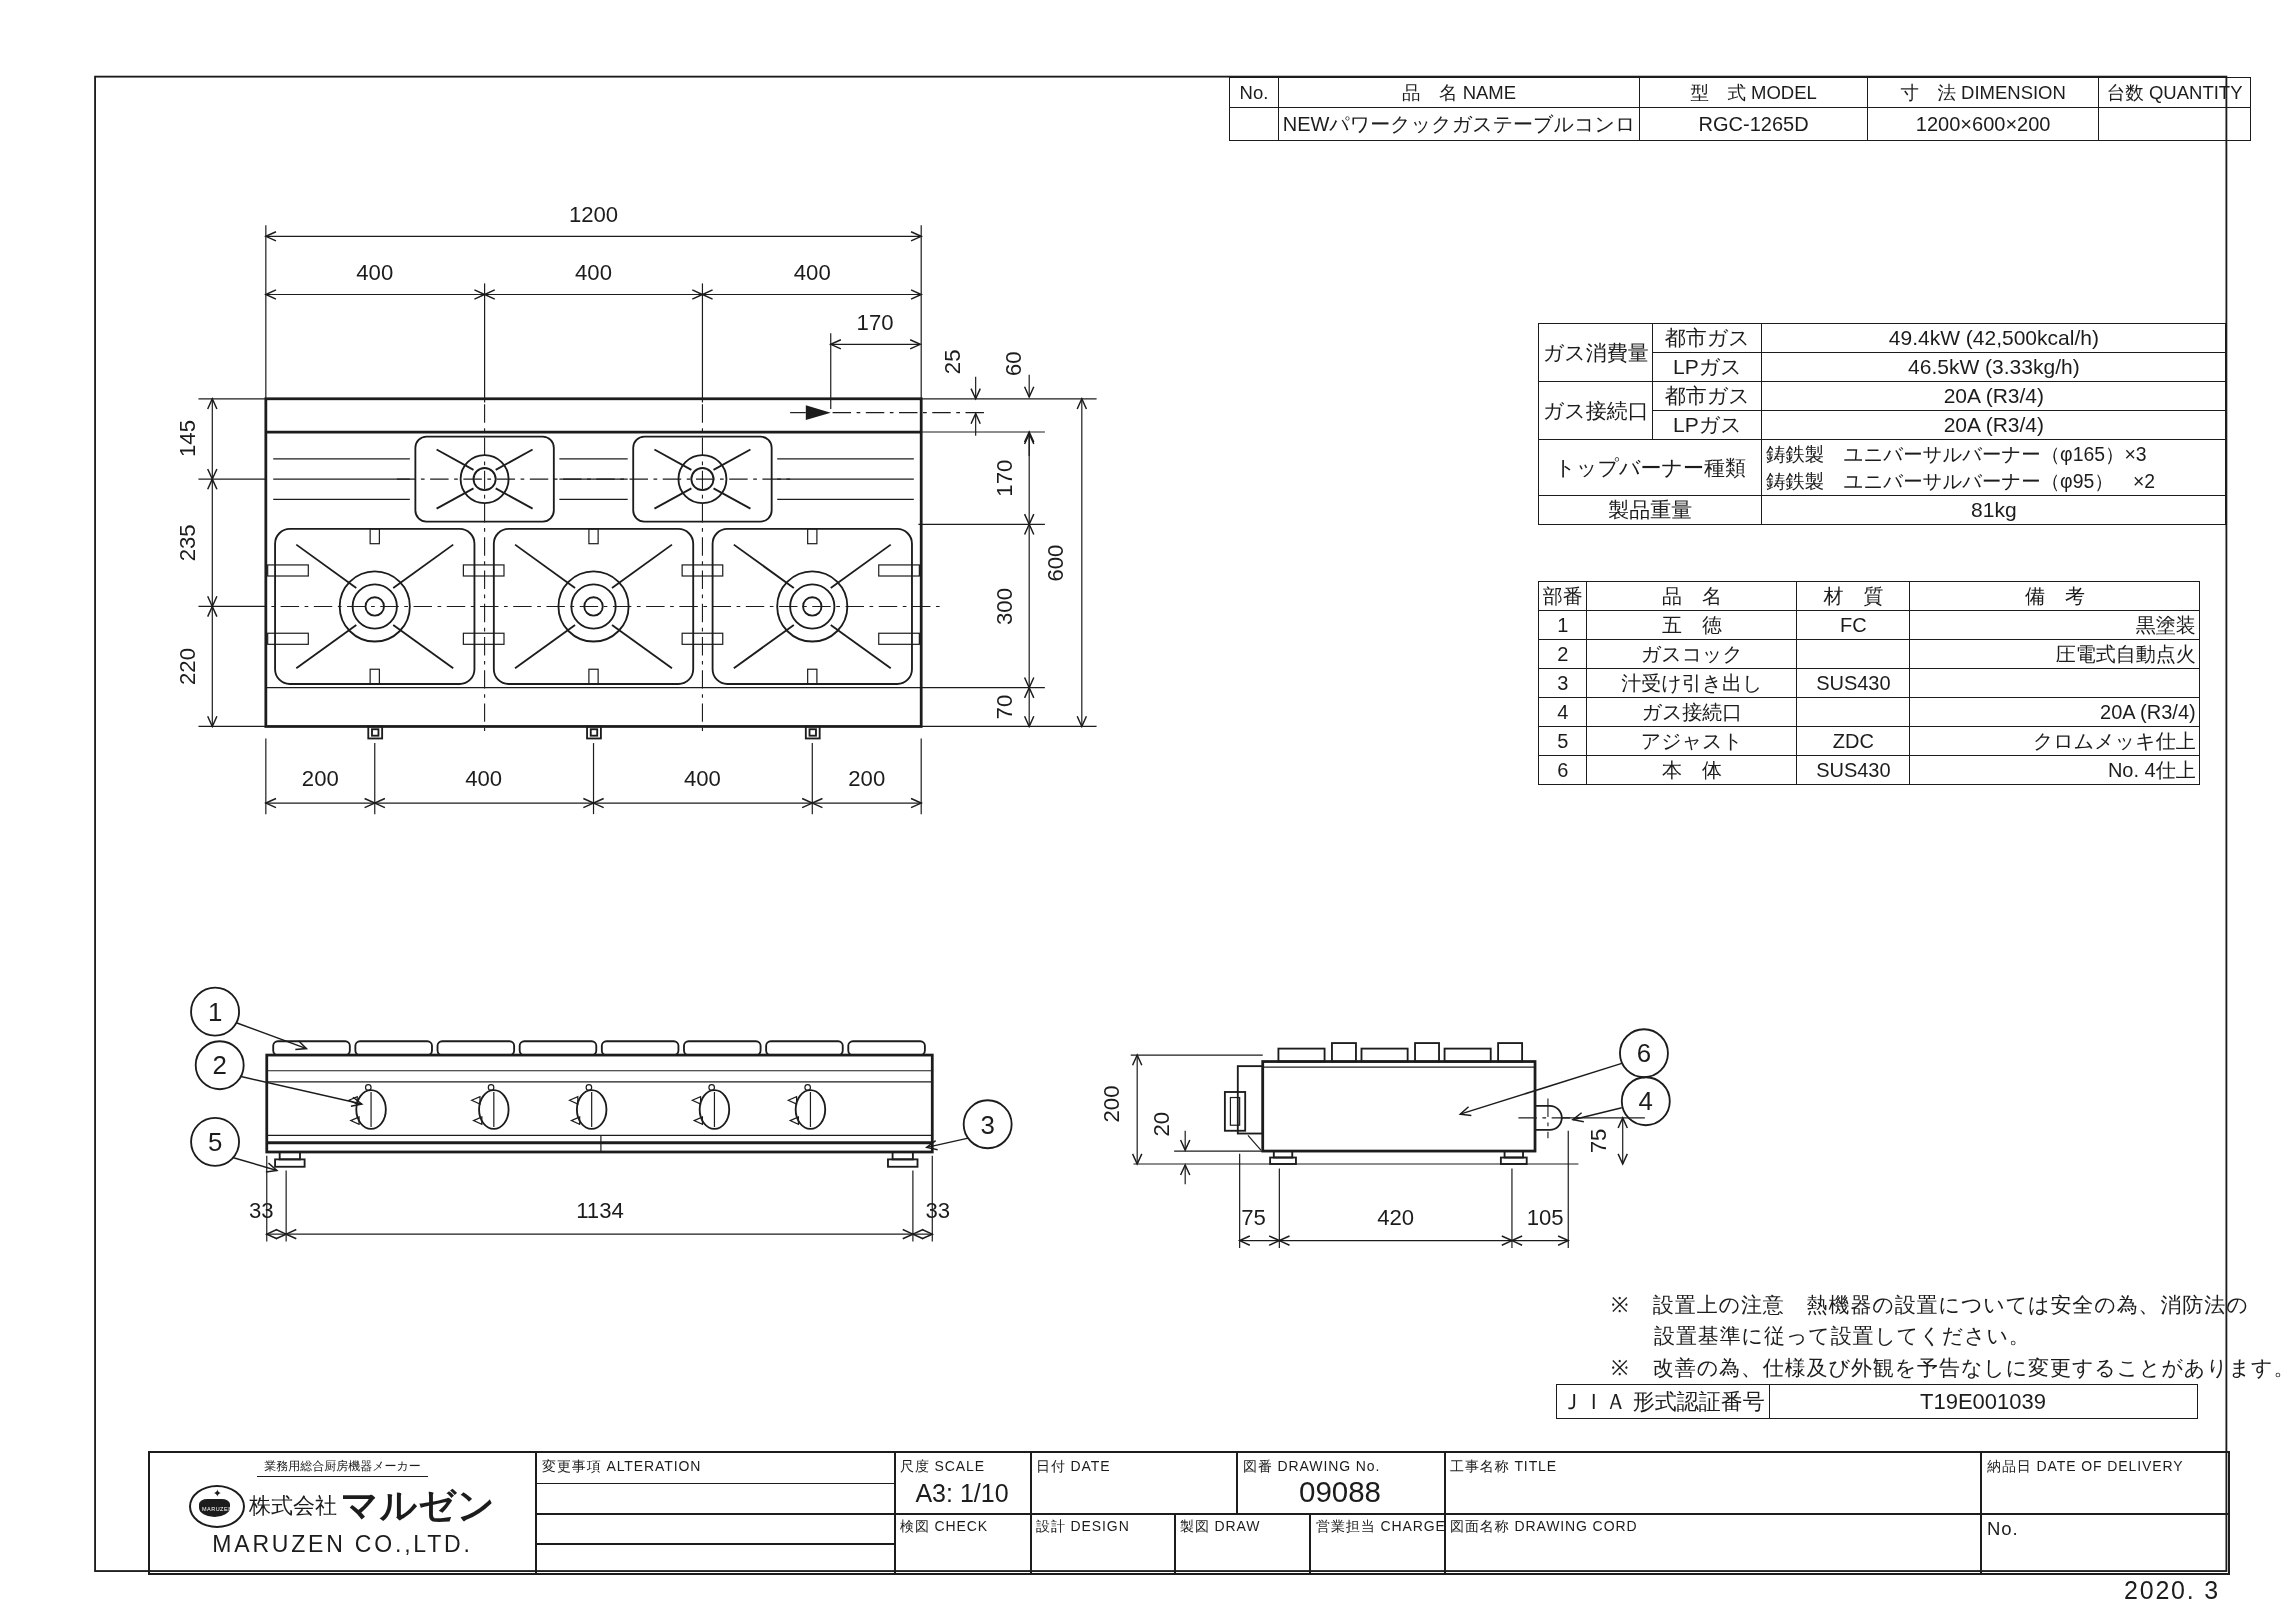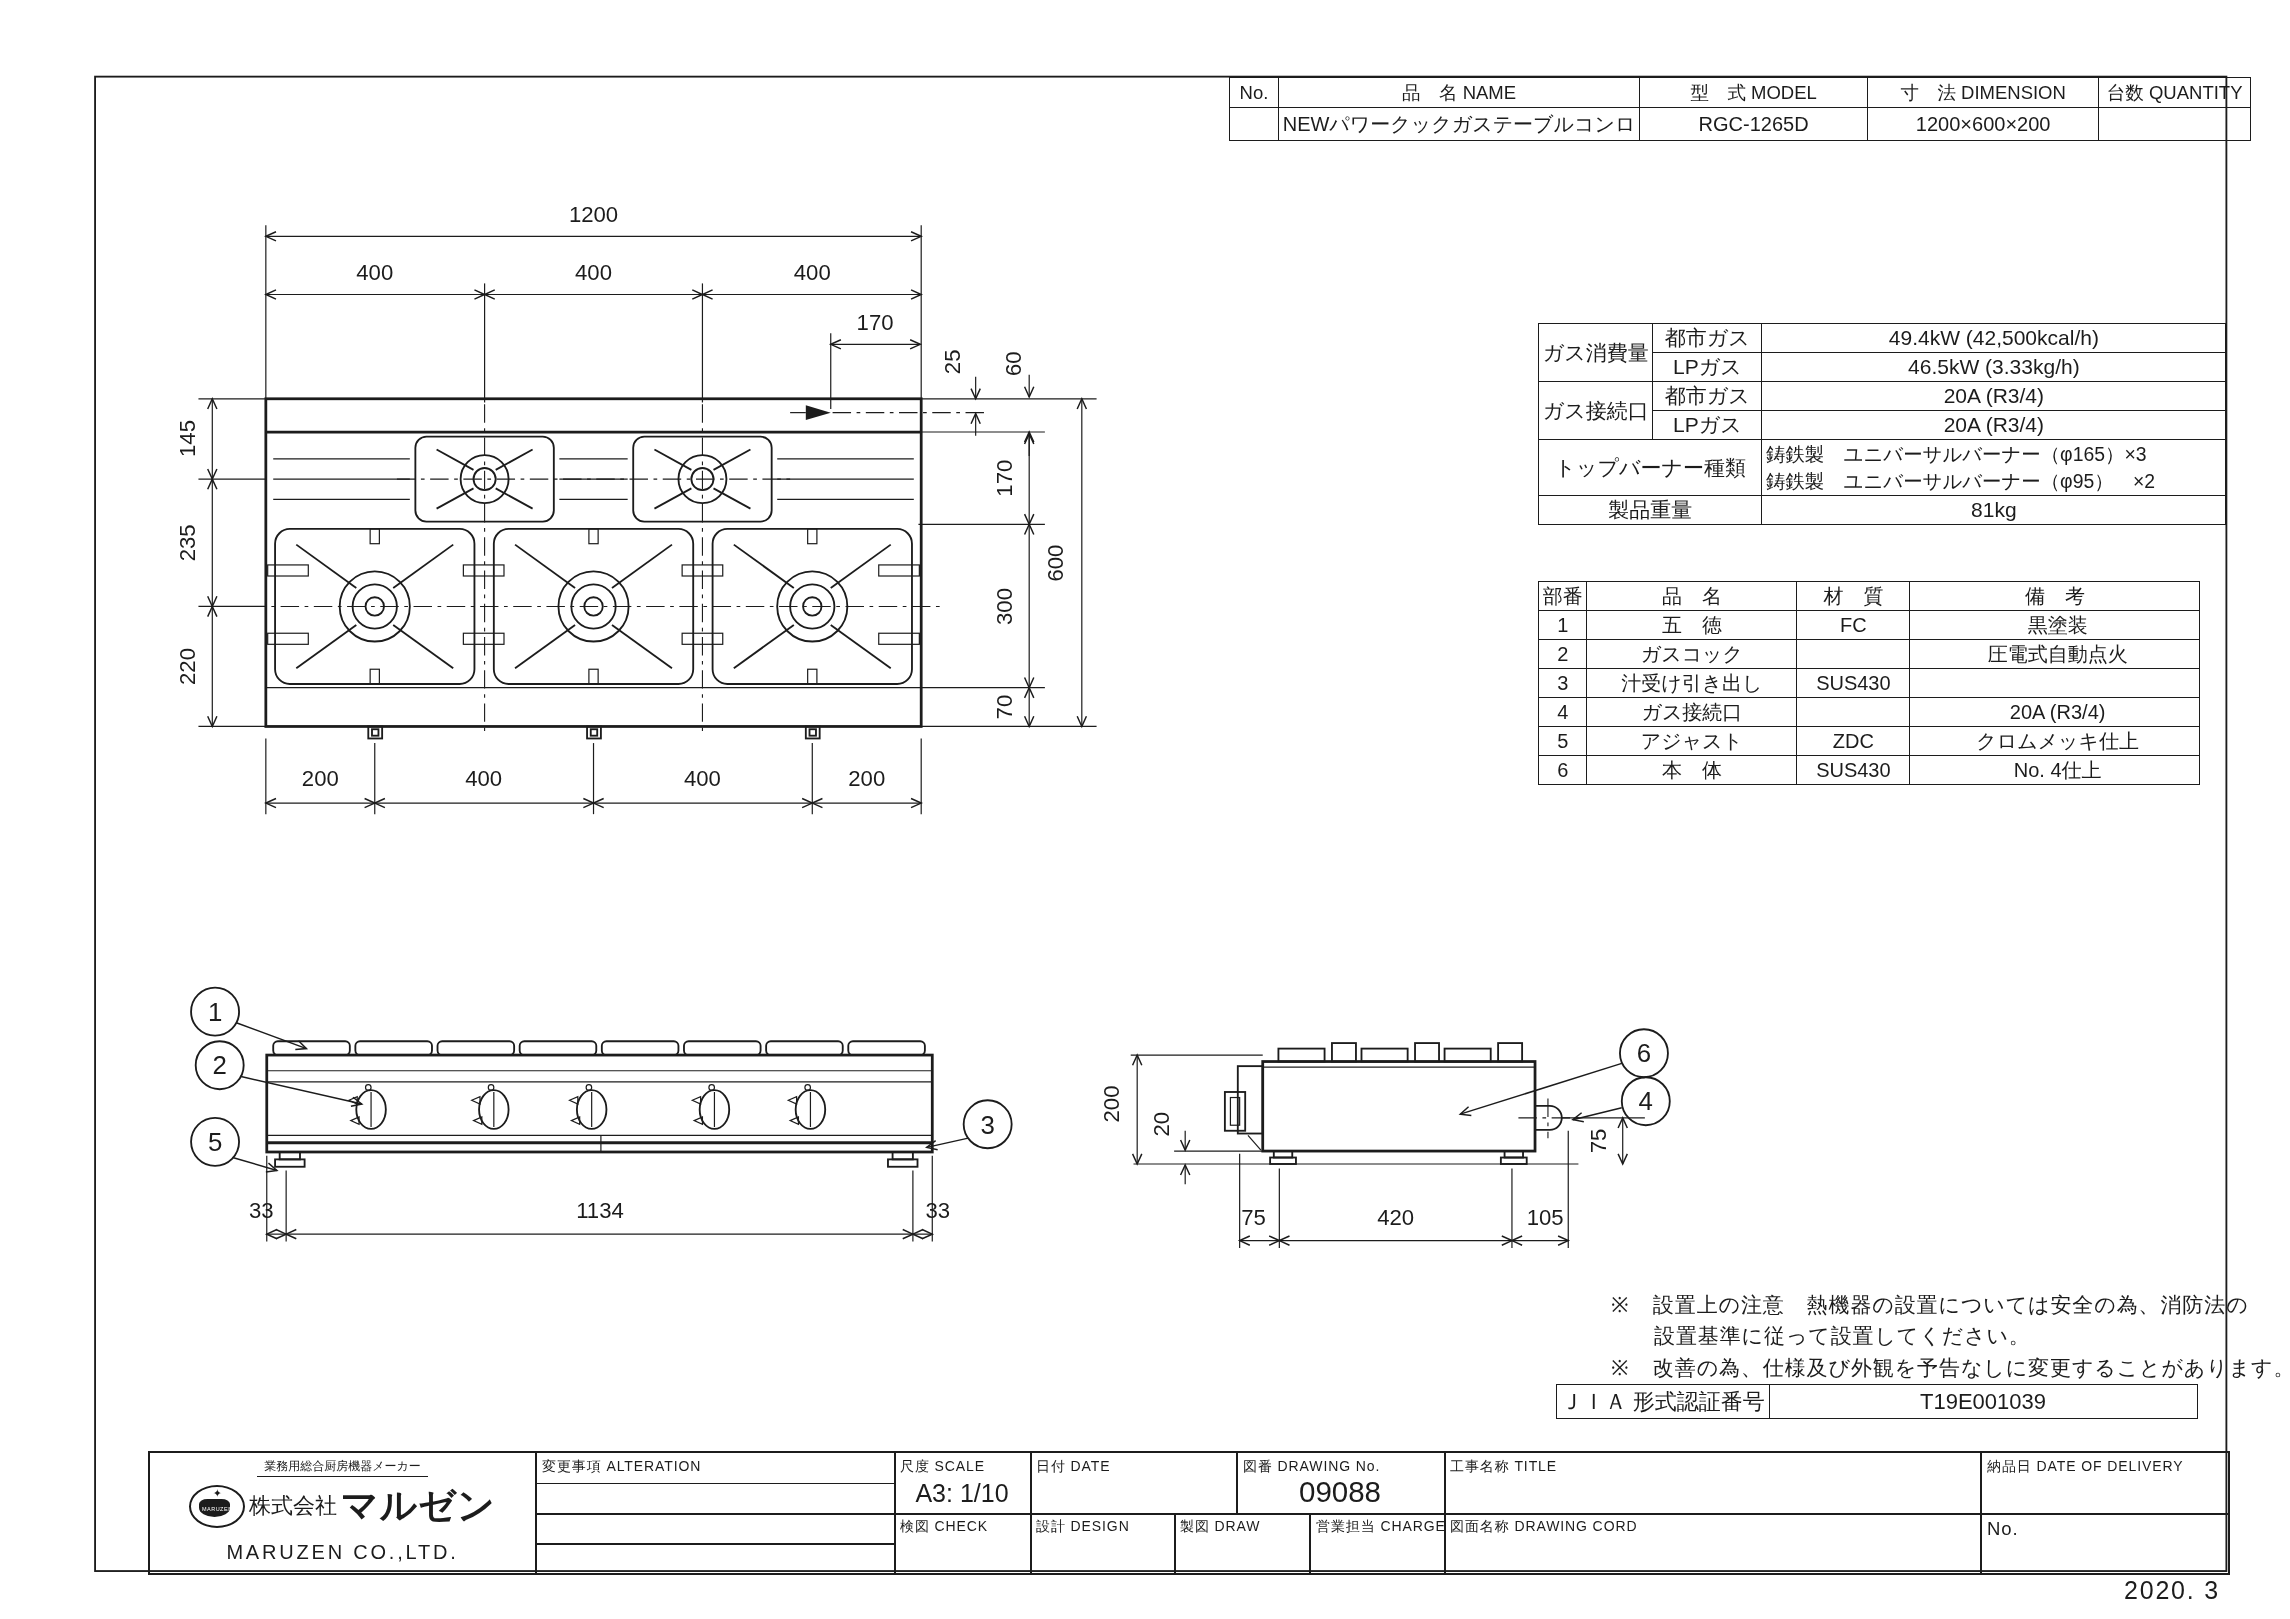--- a/index.html
+++ b/index.html
@@ -7,41 +7,41 @@
   .abs{position:absolute;}
   
   table{border-collapse:collapse;table-layout:fixed;}
   table td{border:1.8px solid #1c1c1c;text-align:center;vertical-align:middle;padding:0 3.7px;overflow:hidden;white-space:nowrap;}
   .model-table td{font-size:20px;}
   .model-table tr.hd td{font-size:18.5px;}
   .model-table tr.dt td{font-size:20px;}
   .spec-table td{font-size:21px;}
   .spec-table .two{font-size:19.4px;line-height:27px;text-align:left;}
   .parts-table td{font-size:20px;margin-top:30px;}
-  .parts-table td.lft{text-align:center;padding-left:9.2px;}
+  .parts-table td.lft{text-align:right;padding-left:9.2px;}
   .jia-table td{font-size:22px;}
   
   .note{font-size:21px;letter-spacing:0.9px;white-space:nowrap;}
   
   #titleblock{border:2.3px solid #1c1c1c;}
   .vl,.hl{position:absolute;background:#1c1c1c;}
   .vl{width:1.8px;}
   .hl{height:1.8px;}
   .tb-lab{position:absolute;font-size:14px;letter-spacing:0.9px;white-space:nowrap;}
   .tb-val{position:absolute;text-align:center;white-space:nowrap;}
   .company{position:absolute;left:0;top:0;width:385px;height:100%;text-align:center;}
   .tagline{display:inline-block;margin-top:4.6px;font-size:12px;border-bottom:1.8px solid #1c1c1c;padding:0 7.4px 1.8px;}
   .logorow{display:flex;align-items:center;justify-content:center;margin-top:3.7px;gap:3.7px;}
   .logo{position:relative;width:52px;height:39px;border:2.8px solid #1c1c1c;border-radius:50%;}
   .logo .star{position:absolute;top:0;left:0;right:0;text-align:center;font-size:11px;line-height:13px;color:#1c1c1c;}
   .logo .blob{position:absolute;left:7.4px;top:12px;width:31px;height:18.5px;background:#1c1c1c;border-radius:30% 30% 55% 55%;}
   .logo .lg-txt{position:absolute;left:0;right:0;top:19.4px;text-align:center;font-size:5.5px;color:#fff;letter-spacing:0.5px;}
   .kk{font-size:22px;}
   .brand{font-size:37px;font-weight:900;letter-spacing:0.9px;text-align:center;}
-  .co-en{margin-top:10px;font-size:20px;letter-spacing:2.8px;}
+  .co-en{margin-top:0;font-size:23px;letter-spacing:2.8px;}
 </style>
 </head>
 <body>
 
 <svg class="abs" style="left:0;top:0" width="2291" height="1620" viewBox="0 0 2482 1755">
   <defs>
     <marker id="da" markerWidth="16" markerHeight="14" refX="13" refY="7" orient="auto" markerUnits="userSpaceOnUse">
       <path d="M2,2 L13,7 L2,12" fill="none" stroke="#1c1c1c" stroke-width="1.6"></path>
     </marker>
     <marker id="db" markerWidth="16" markerHeight="14" refX="3" refY="7" orient="auto" markerUnits="userSpaceOnUse">

